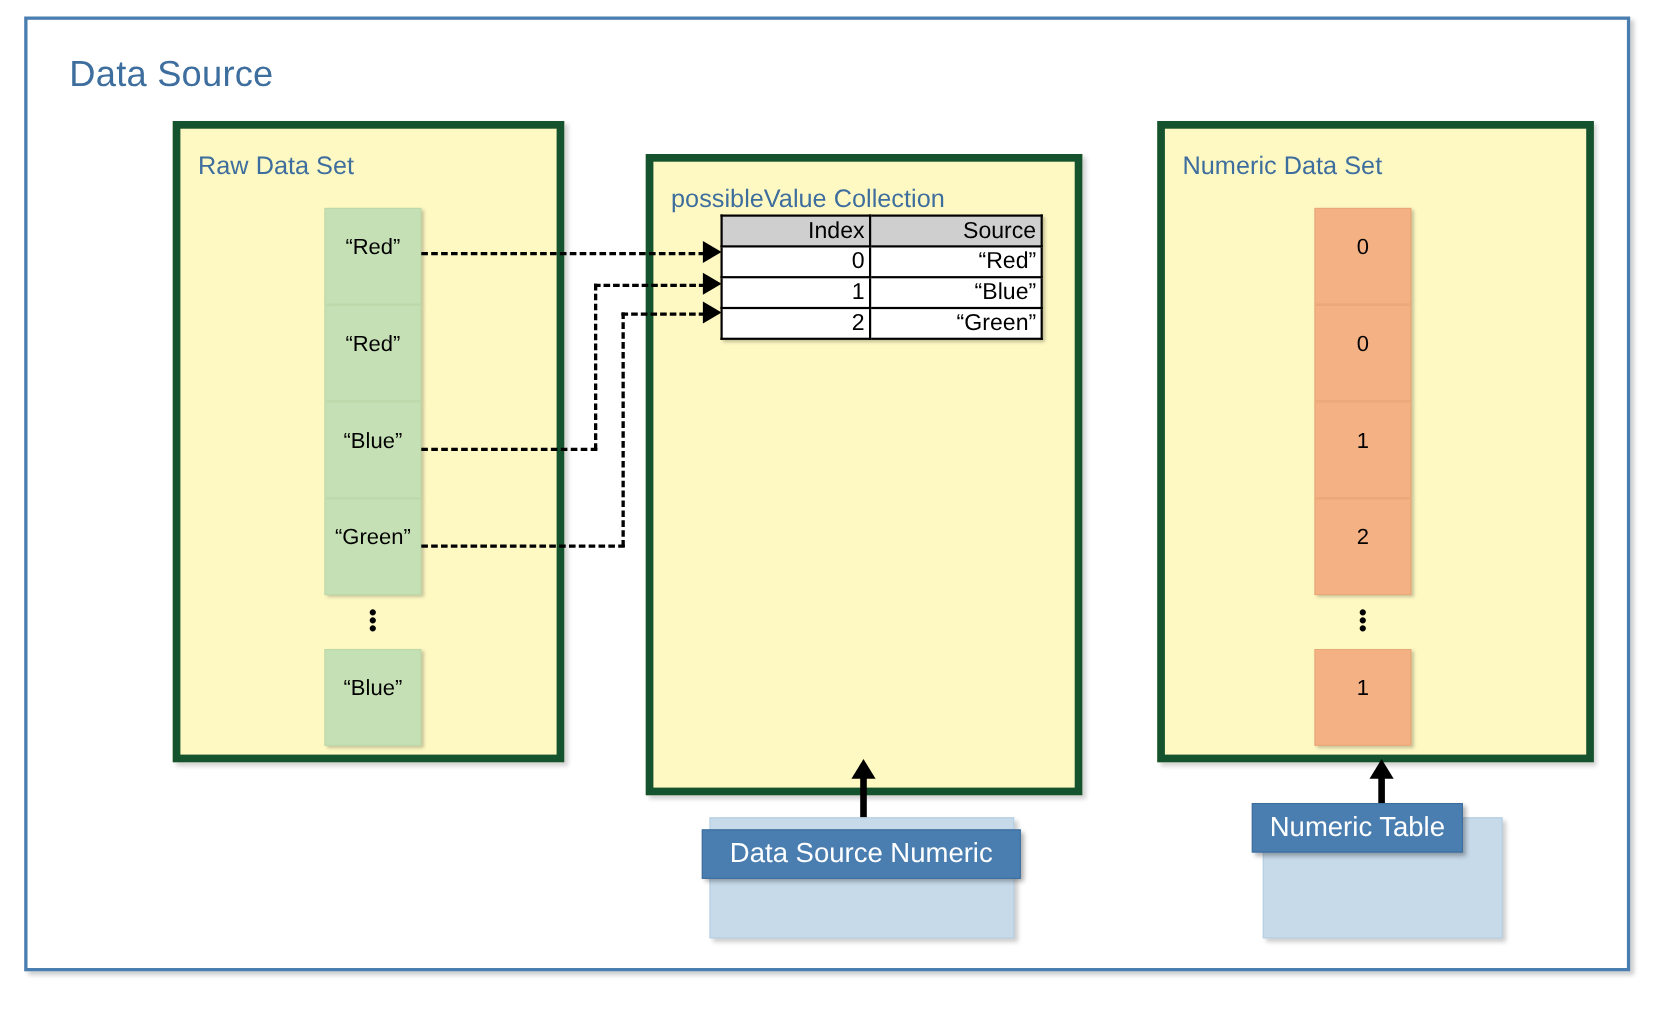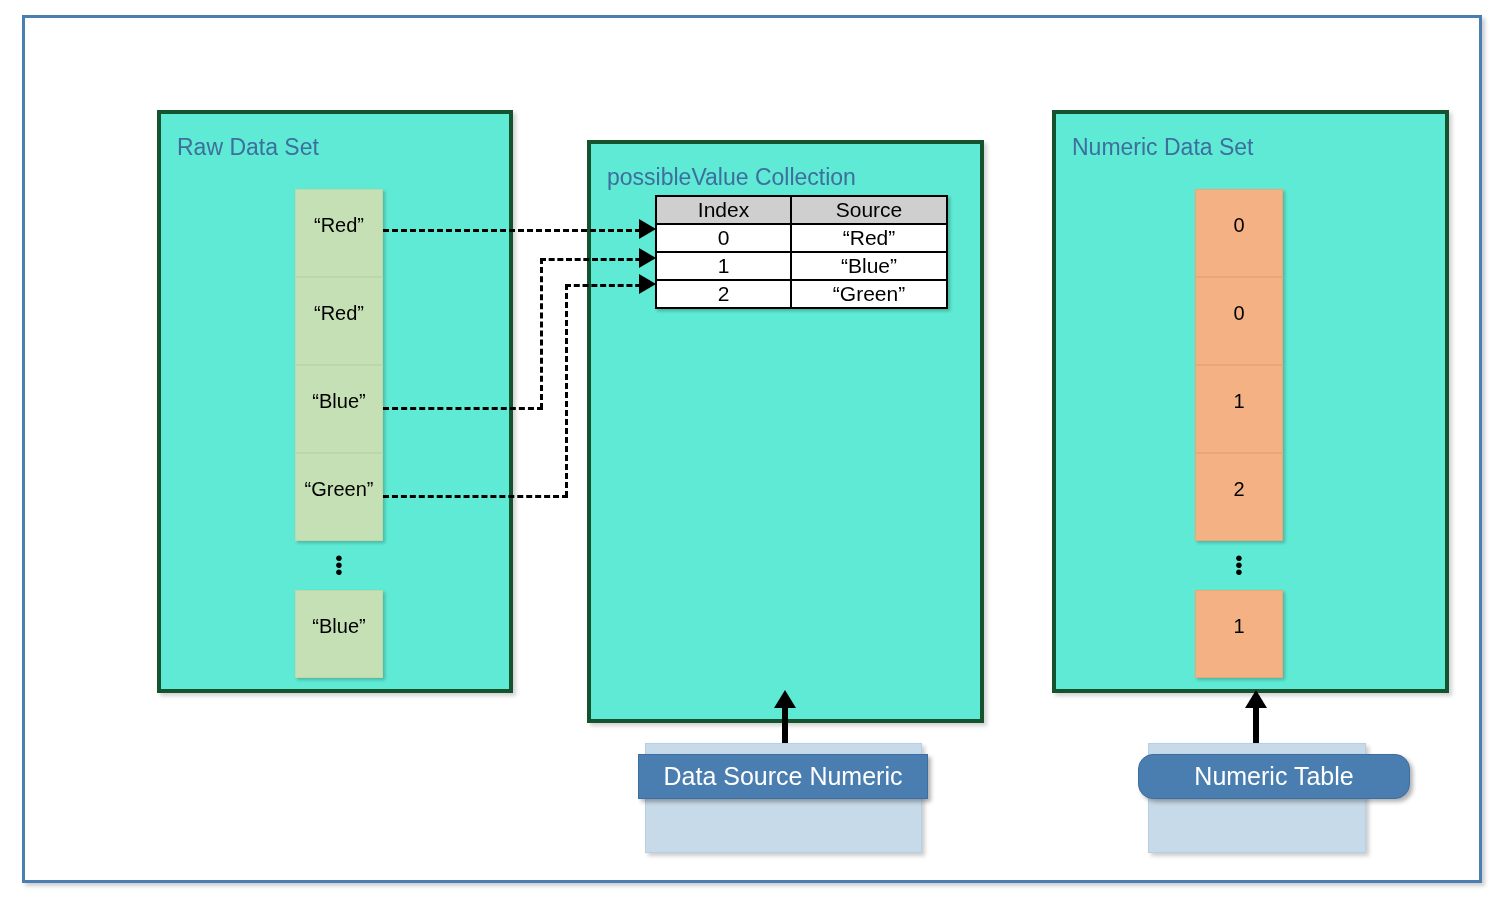--- a/index.html
+++ b/index.html
@@ -33,22 +33,22 @@
     top: 30px;
     font-size: 33px;
     color: #3E6E9E;
     letter-spacing: 0.2px;
     white-space: nowrap;
   }
 
   
   .panel {
     position: absolute;
-    border: 4px solid #14532d;
-    background: #5eead4;
+    border: 7px solid #14532d;
+    background: #fef9c3;
     box-shadow: 3px 3px 4px rgba(0,0,0,0.18);
     box-sizing: border-box;
   }
   .panel-title {
     position: absolute;
     left: 16px;
     top: 20px;
     font-size: 23px;
     color: #3E6E9E;
     white-space: nowrap;
@@ -90,21 +90,21 @@
     position: absolute;
     left: 630px;
     top: 177px;
     border-collapse: collapse;
     box-shadow: 2px 2px 3px rgba(0,0,0,0.25);
   }
   #pv-table td, #pv-table th {
     border: 2px solid #000000;
     font-size: 21px;
     font-weight: normal;
-    text-align: center;
+    text-align: right;
     height: 26px;
     padding: 0 4px;
     background: #ffffff;
     color: #000;
   }
   #pv-table th { background: #CFCFCF; }
   #pv-table .col-index { width: 125px; }
   #pv-table .col-value { width: 146px; }
 
   
@@ -157,20 +157,21 @@
     width: 0; height: 0;
     border-left: 11px solid transparent;
     border-right: 11px solid transparent;
     border-bottom: 18px solid #000000;
   }
 </style>
 </head>
 <body>
 
 <div id="outer-frame">
+  <div id="diagram-title">Data Source</div>
 
   <div class="panel" id="panel-raw">
     <div class="panel-title">Raw Data Set</div>
   </div>
 
   <div class="cell green" style="left:270px; top:171px; width:88px; height:88px;">
     <span class="cell-text">“Red”</span>
   </div>
   <div class="cell green" style="left:270px; top:259px; width:88px; height:88px;">
     <span class="cell-text">“Red”</span>
@@ -256,17 +257,17 @@
   <div class="up-arrow-shaft" style="left:757px; top:687px; height:50px;"></div>
   <div class="up-arrow-head" style="left:749px; top:672px;"></div>
   <div class="callout-backdrop" style="left:620px; top:725px; width:277px; height:110px;"></div>
   <div class="callout-banner" style="left:613px; top:736px; width:290px; height:45px;">
     <span>Data Source Numeric</span>
   </div>
 
   <div class="up-arrow-shaft" style="left:1228px; top:687px; height:50px;"></div>
   <div class="up-arrow-head" style="left:1220px; top:672px;"></div>
   <div class="callout-backdrop" style="left:1123px; top:725px; width:218px; height:110px;"></div>
-  <div class="callout-banner" style="left:1113px; top:736px; width:272px; height:45px;border-radius:15px;">
+  <div class="callout-banner" style="left:1113px; top:712px; width:192px; height:45px;">
     <span>Numeric Table</span>
   </div>
 
 </div>
 
 </body></html>

